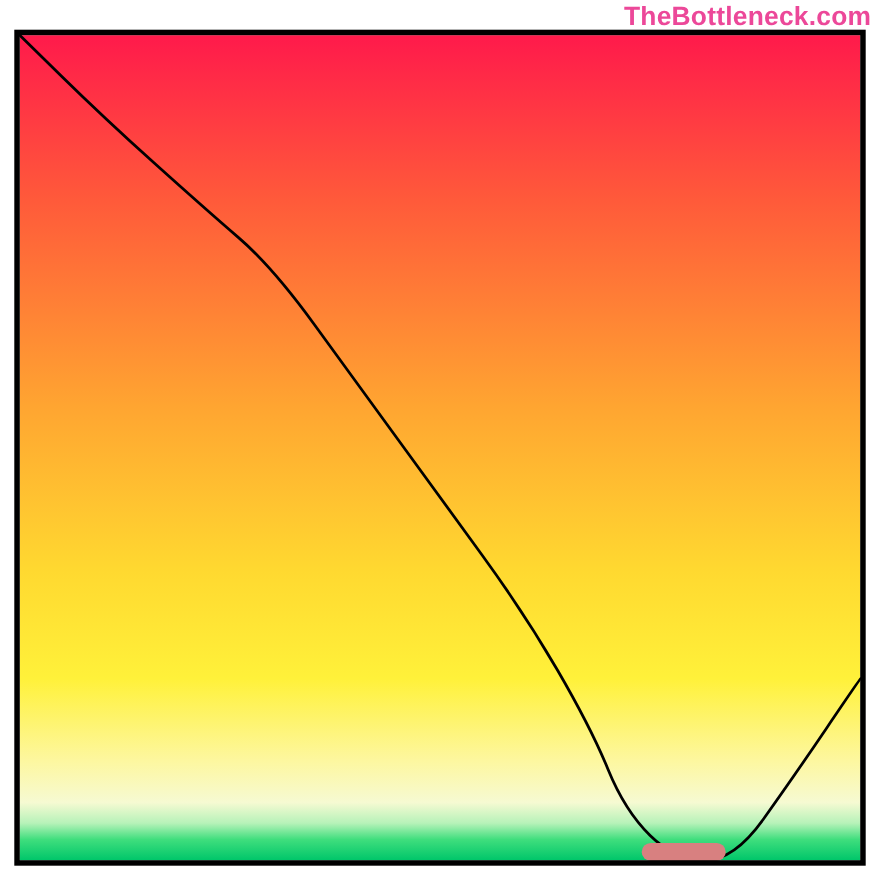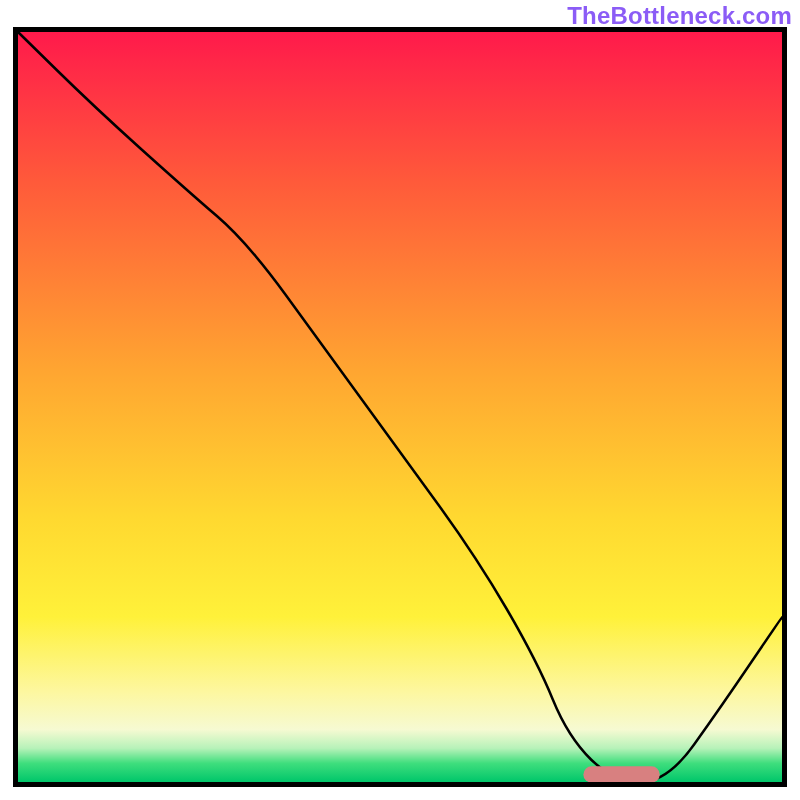--- a/index.html
+++ b/index.html
@@ -15,21 +15,21 @@
     position: relative;
     width: 800px;
     height: 800px;
   }
   .watermark {
     position: absolute;
     top: 2px;
     right: 8px;
     font-size: 24px;
     font-weight: 600;
-    color: #8b5cf6;
+    color: #ec4899;
     letter-spacing: 0.2px;
   }
   svg {
     position: absolute;
     top: 0;
     left: 0;
   }
 </style>
 </head>
 <body>

